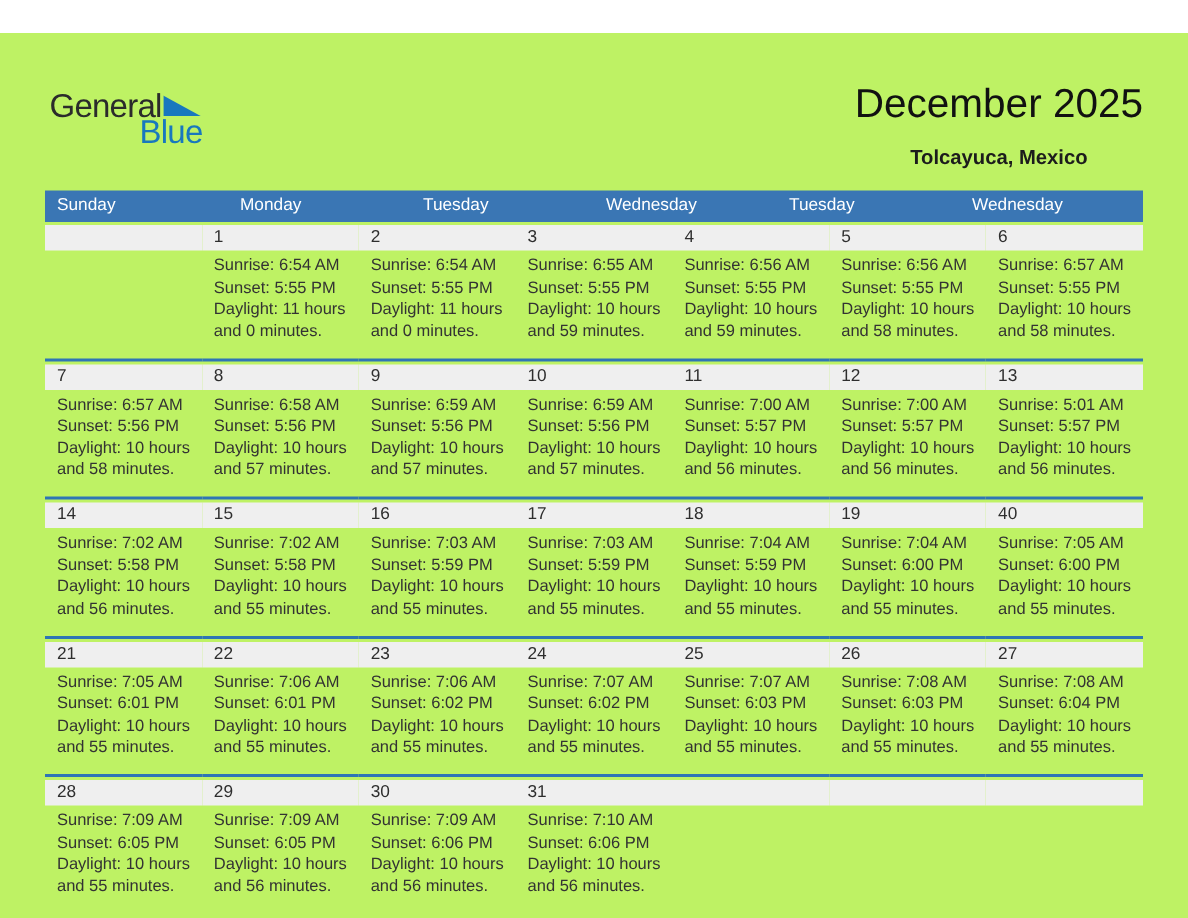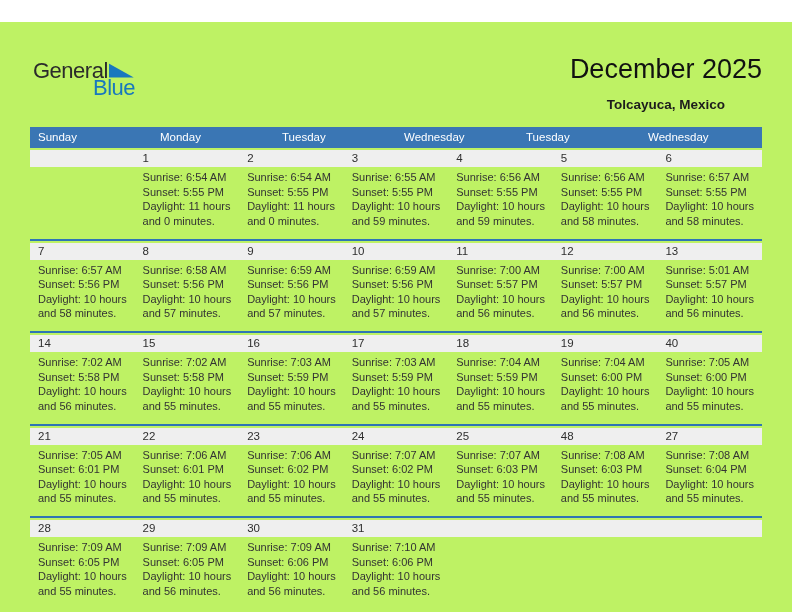--- a/index.html
+++ b/index.html
@@ -290,21 +290,21 @@
             <td>
               <div class="datebar">25</div>
               <div class="details">
                 <div>Sunrise: 7:07 AM</div>
                 <div>Sunset: 6:03 PM</div>
                 <div>Daylight: 10 hours</div>
                 <div>and 55 minutes.</div>
               </div>
             </td>
             <td>
-              <div class="datebar">48</div>
+              <div class="datebar">26</div>
               <div class="details">
                 <div>Sunrise: 7:08 AM</div>
                 <div>Sunset: 6:03 PM</div>
                 <div>Daylight: 10 hours</div>
                 <div>and 55 minutes.</div>
               </div>
             </td>
             <td>
               <div class="datebar">27</div>
               <div class="details">

